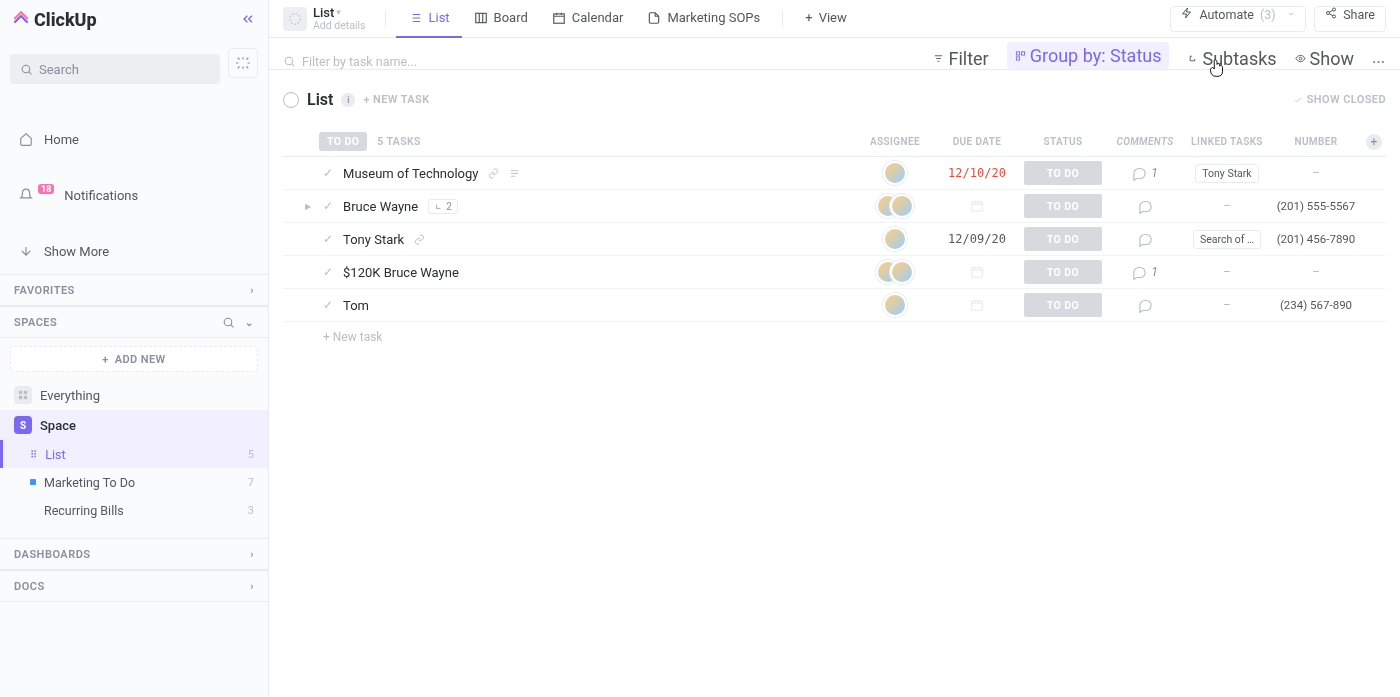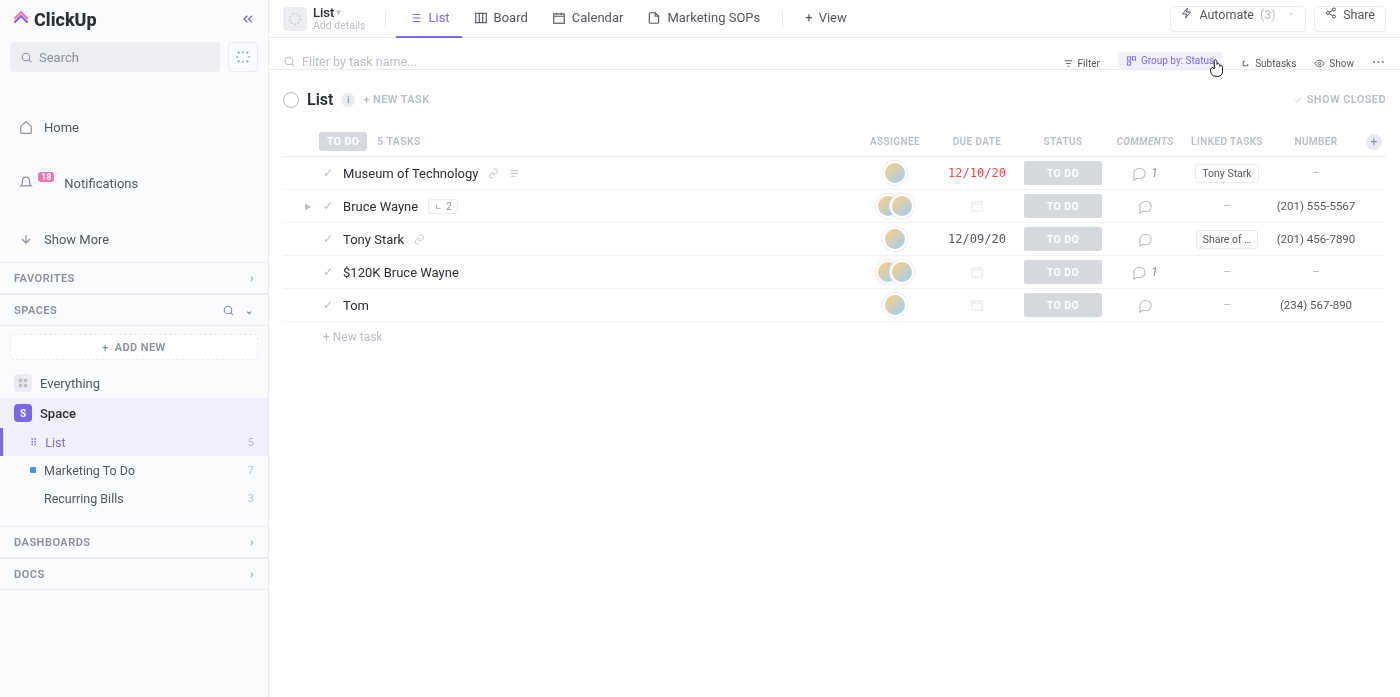--- a/index.html
+++ b/index.html
@@ -17,21 +17,21 @@
   }
   * { box-sizing: border-box; font-family: -apple-system, BlinkMacSystemFont, "Segoe UI", Roboto, sans-serif; }
   body { margin:0; padding:0; width:1400px; height:697px; display:flex; overflow:hidden; color:var(--text-dark); font-size:13px; background:var(--bg-body); }
   
   .sidebar { width:269px; flex:none; border-right:1px solid var(--border); display:flex; flex-direction:column; background:var(--bg-side); }
   .sb-header { height:38px; display:flex; align-items:center; padding:0 12px; }
   .logo { font-weight:800; font-size:18px; color:var(--text-dark); display:flex; align-items:center; gap:4px; }
   .logo svg { width:18px; height:18px; }
   .collapse-btn { margin-left:auto; color:var(--purple); cursor:pointer; }
   .sb-search-row { display:flex; align-items:center; gap:8px; padding:4px 10px; }
-  .search-box { flex:1; display:flex; align-items:center; gap:6px; background:#eceef1; border-radius:4px; height:30px; padding:0 10px; color:var(--text-muted); }
+  .search-box { flex:1; display:flex; align-items:center; gap:6px; background:#eceef1; border-radius:4px; height:30px; padding:0 10px; color:var(--text-muted);margin-top:12px; }
   .ai-btn { width:30px; height:30px; border:1px solid var(--border); border-radius:4px; display:flex; align-items:center; justify-content:center; color:var(--text-muted); }
   .sb-nav { padding:10px 10px 8px; }
   .nav-item { display:flex; align-items:center; gap:10px; height:30px; padding:0 8px; color:#53575e; border-radius:4px; cursor:pointer;margin-top:26px; }
   .nav-item .nicon { width:16px; display:flex; justify-content:center; color:var(--text-muted); }
   .notif-badge { font-size:9px; background:var(--pink-badge); color:#fff; border-radius:3px; padding:0 3px; position:relative; top:-6px; left:-6px; line-height:10px; font-weight:700;}
   .sb-section-hdr { display:flex; align-items:center; justify-content:space-between; padding:0 14px; height:32px; font-size:11px; letter-spacing:.5px; font-weight:600; color:var(--text-muted); border-top:1px solid var(--border); border-bottom:1px solid var(--border); cursor:pointer; }
   .sb-section-hdr .right { display:flex; gap:10px; align-items:center; }
   .add-new { margin:8px 10px; height:26px; border:1px dashed var(--border); border-radius:4px; display:flex; align-items:center; justify-content:center; gap:6px; font-size:11px; font-weight:600; color:var(--text-muted); letter-spacing:.4px; background:#fff;}
   .sp-item { display:flex; align-items:center; gap:8px; padding:0 14px; height:30px; font-size:13px; color:#53575e; cursor:pointer;}
   .sp-icon { width:18px; height:18px; border-radius:4px; display:flex; align-items:center; justify-content:center; font-size:10px; }
@@ -54,21 +54,21 @@
   .loc-title { font-size:13px; font-weight:500; color:var(--text-dark); display:flex; align-items:center; gap:2px;}
   .loc-sub { font-size:10.5px; color:var(--text-light); }
   .views { display:flex; align-items:center; gap:0; }
   .view-tab { display:flex; align-items:center; gap:6px; padding:0 12px; height:38px; font-size:13px; color:#53575e; cursor:pointer; border-bottom:2px solid transparent;}
   .view-tab.active { color:var(--purple); border-bottom-color:var(--purple); }
   .vsep { width:1px; height:18px; background:var(--border); margin:0 4px;}
   .top-right { margin-left:auto; display:flex; align-items:center; gap:8px;}
   .btn-outline { border:1px solid var(--border); border-radius:4px; height:26px; padding:0 10px; display:flex; align-items:flex-start; gap:6px; font-size:12.5px; color:#53575e; cursor:pointer;}
   .topbar2 { height:32px; display:flex; align-items:flex-end; border-bottom:1px solid var(--border); padding:0 14px; gap:18px;}
   .filter-input { display:flex; align-items:center; gap:6px; color:var(--text-light); font-size:12.5px; flex:1;}
-  .tb2-ctrl { display:flex; align-items:center; gap:4px; font-size:10px; color:#53575e; cursor:pointer;}
+  .tb2-ctrl { display:flex; align-items:center; gap:4px; font-size:18px; color:#53575e; cursor:pointer;}
   .tb2-ctrl.active { background:var(--bg-hover); border-radius:4px; padding:3px 8px; color:var(--purple);}
   .more-dots{ color:var(--text-muted); letter-spacing:1px; font-weight:700; cursor:pointer;}
   .content { flex:1; overflow:auto; padding:14px 14px 20px;}
   .list-header { display:flex; align-items:center; gap:8px; font-size:16px; font-weight:600; padding:6px 0 18px;}
   .list-header .circle { width:16px; height:16px; border:1.6px solid var(--text-light); border-radius:50%;}
   .info-i { width:14px; height:14px; border-radius:50%; background:#e9ebf0; color:#9aa0ab; font-size:9px; display:flex; align-items:center; justify-content:center; font-weight:700;}
   .new-task-link { font-size:11px; font-weight:600; color:var(--text-light); letter-spacing:.4px;}
   .show-closed { margin-left:auto; font-size:11px; color:var(--text-light); font-weight:600; letter-spacing:.4px; display:flex; gap:4px; align-items:center;}
   
   .grp-head-row { display:flex; align-items:center; height:30px; border-bottom:1px solid var(--border); position:relative;}
@@ -466,21 +466,21 @@
             <span class="status-btn">TO DO</span>
           </div>
           <div class="cell c-comments">
             <span class="cmt">
               <svg width="15" height="15" viewBox="0 0 24 24" fill="none" stroke="#b9bec7" stroke-width="1.8">
                 <path d="M21 12a8 8 0 0 1-8 8H7l-4 3V12a8 8 0 0 1 8-8h2a8 8 0 0 1 8 8z"></path>
               </svg>
             </span>
           </div>
           <div class="cell c-linked">
-            <span class="linked-chip">Share of …</span>
+            <span class="linked-chip">Search of …</span>
           </div>
           <div class="cell c-number">
             <span class="number">(201) 456-7890</span>
           </div>
           <div class="add-col"></div>
         </div>
         <div class="task-row">
           <div class="t-name">
             <span class="check">✓</span>
             <span class="t-title">$120K Bruce Wayne</span>

